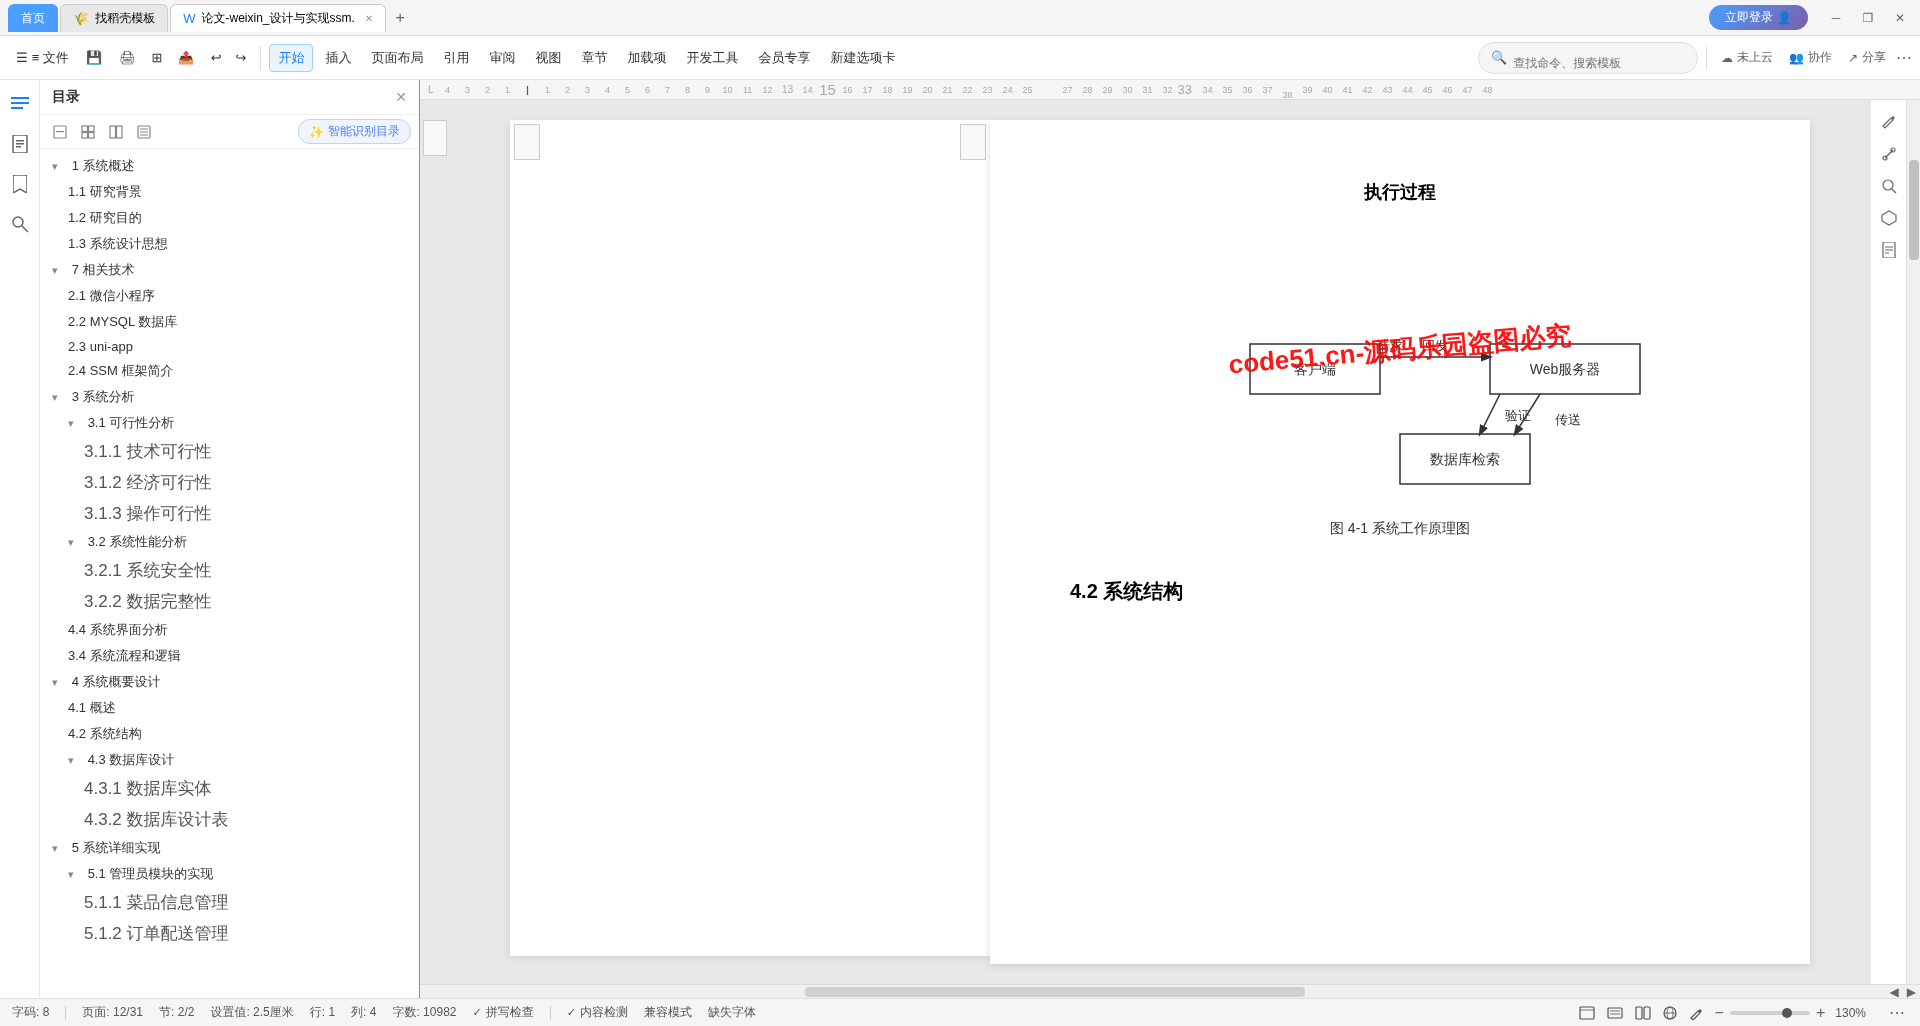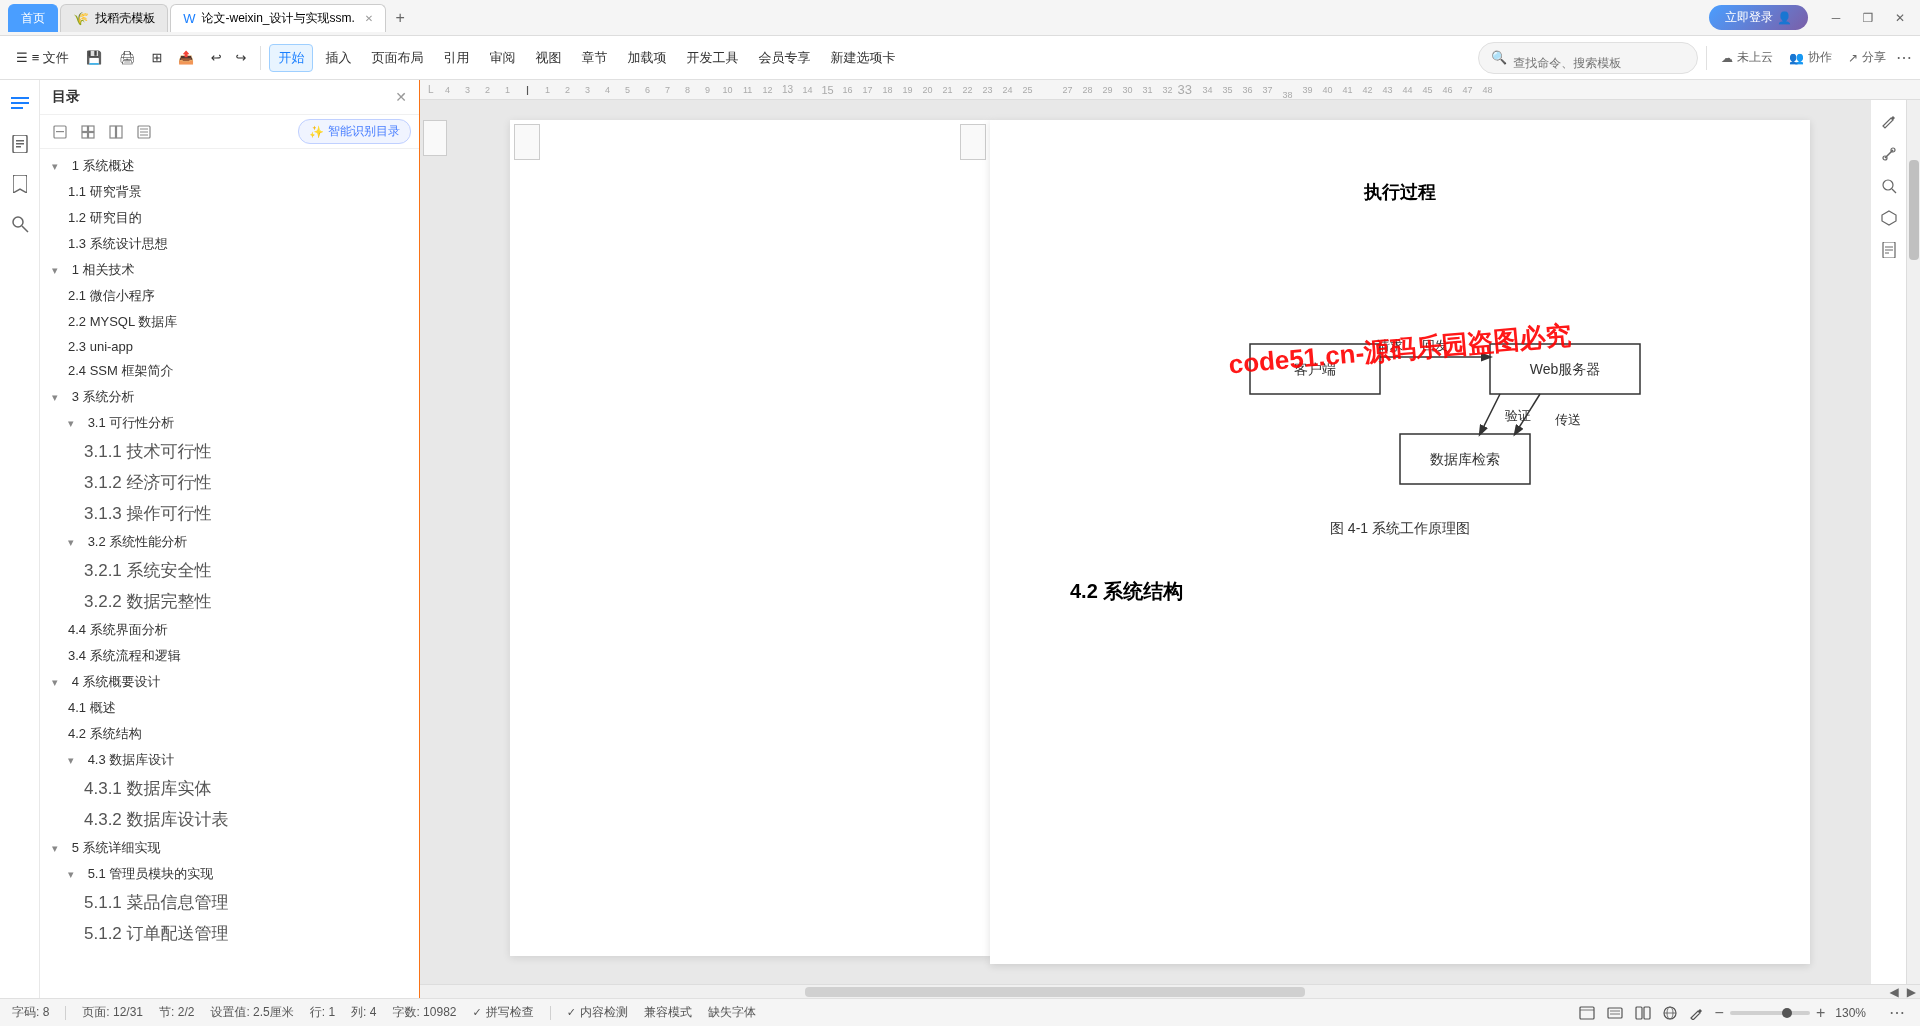--- a/index.html
+++ b/index.html
@@ -261,21 +261,21 @@
       </div>
       <div class="toc-item level2">
         <span>1.2 研究目的</span>
       </div>
       <div class="toc-item level2">
         <span>1.3 系统设计思想</span>
       </div>
 
       <div class="toc-item level1">
         <span class="toc-toggle">▾</span>
-        <span>1 相关技术</span>
+        <span>7 相关技术</span>
       </div>
       <div class="toc-item level2">
         <span>2.1 微信小程序</span>
       </div>
       <div class="toc-item level2">
         <span>2.2 MYSQL 数据库</span>
       </div>
       <div class="toc-item level2">
         <span>2.3 uni-app</span>
       </div>
@@ -372,21 +372,21 @@
         <span style="width:20px;text-align:center;font-size:9px;">5</span>
         <span style="width:20px;text-align:center;font-size:9px;">6</span>
         <span style="width:20px;text-align:center;font-size:9px;">7</span>
         <span style="width:20px;text-align:center;font-size:9px;">8</span>
         <span style="width:20px;text-align:center;font-size:9px;">9</span>
         <span style="width:20px;text-align:center;font-size:9px;">10</span>
         <span style="width:20px;text-align:center;font-size:9px;">11</span>
         <span style="width:20px;text-align:center;font-size:9px;">12</span>
         <span style="width:20px;text-align:center;font-size:10px;">13</span>
         <span style="width:20px;text-align:center;font-size:9px;">14</span>
-        <span style="width:20px;text-align:center;font-size:11px;">15</span>
+        <span style="width:20px;text-align:center;font-size:15px;">15</span>
         <span style="width:20px;text-align:center;font-size:9px;">16</span>
         <span style="width:20px;text-align:center;font-size:9px;">17</span>
         <span style="width:20px;text-align:center;font-size:9px;">18</span>
         <span style="width:20px;text-align:center;font-size:9px;">19</span>
         <span style="width:20px;text-align:center;font-size:9px;">20</span>
         <span style="width:20px;text-align:center;font-size:9px;">21</span>
         <span style="width:20px;text-align:center;font-size:9px;">22</span>
         <span style="width:20px;text-align:center;font-size:9px;">23</span>
         <span style="width:20px;text-align:center;font-size:9px;">24</span>
         <span style="width:20px;text-align:center;font-size:9px;">25</span>

